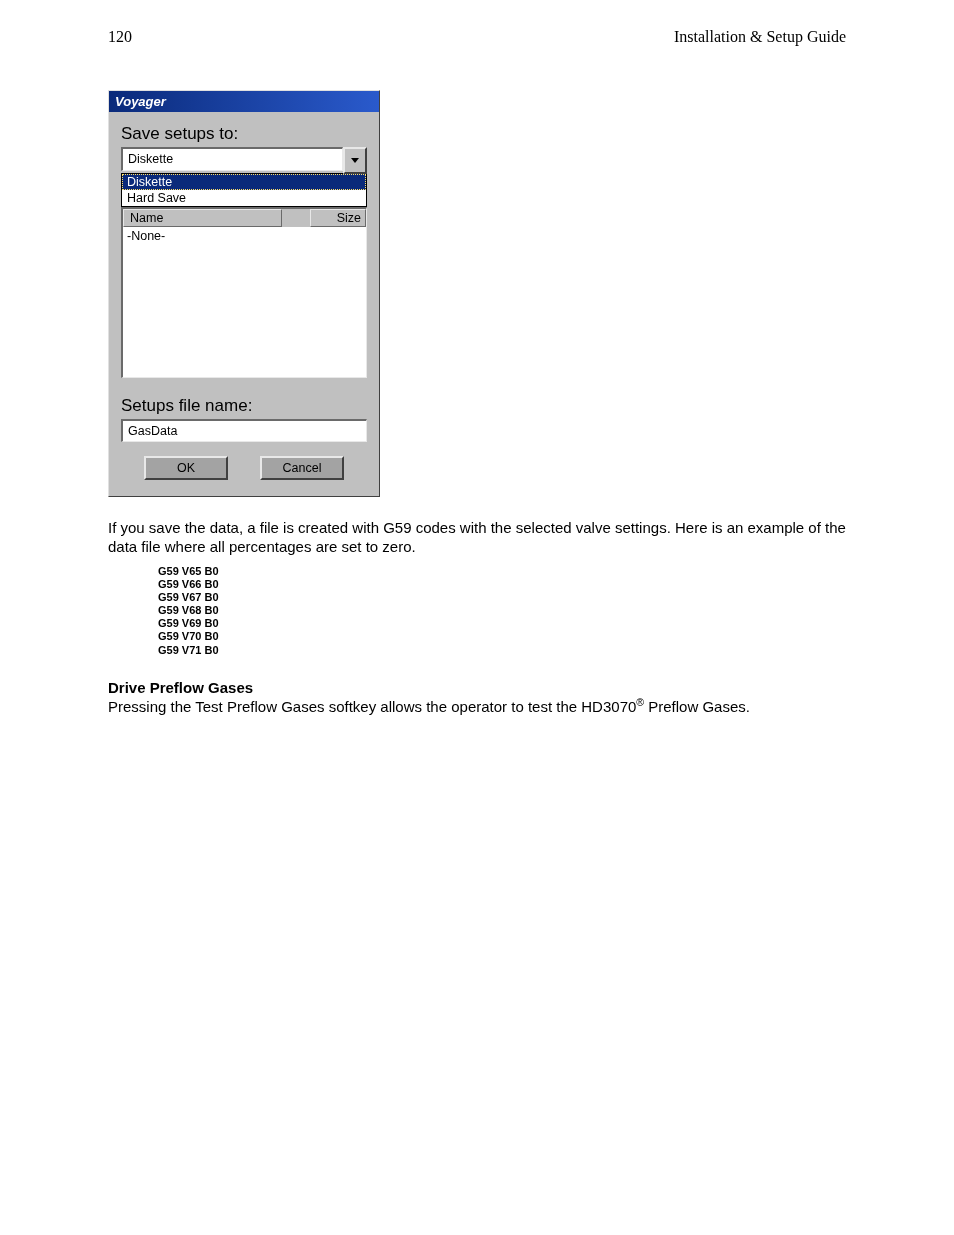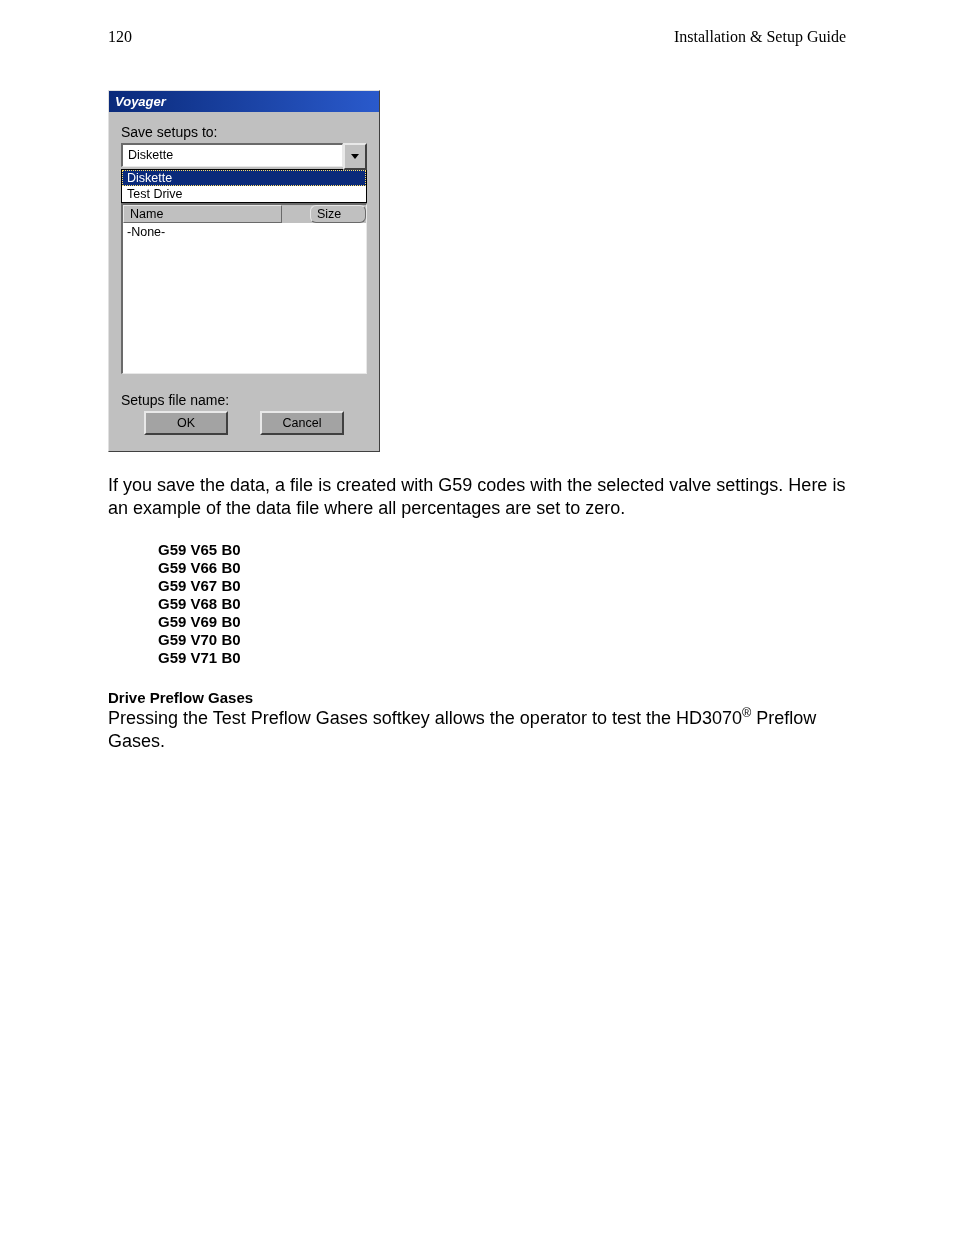--- a/index.html
+++ b/index.html
@@ -38,21 +38,21 @@
     font-size: 13px;
     padding: 3px 6px;
     font-style: italic;
   }
   .dialog-body {
     padding: 12px 12px 10px 12px;
     background: #c0c0c0;
   }
   .field-label {
     font-family: Tahoma, Arial, sans-serif;
-    font-size: 14px;
+    font-size: 17px;
     color: #000;
     margin-bottom: 3px;
   }
   .combo-wrap {
     display: flex;
   }
   .combo-text {
     flex: 1;
     background: #fff;
     border-top: 2px solid #6a6a6a;
@@ -112,21 +112,21 @@
   }
   .hdr-cell {
     border-top: 1px solid #e8e8e8;
     border-left: 1px solid #e8e8e8;
     border-right: 1px solid #6a6a6a;
     border-bottom: 1px solid #6a6a6a;
     padding: 1px 6px;
     font-size: 12.5px;
   }
   .hdr-name { flex: 1; }
-  .hdr-size { width: 44px; padding-right: 4px; border-radius: 6px; }
+  .hdr-size { width: 44px; text-align: right; padding-right: 4px; }
   .list-body {
     height: 146px;
     padding: 2px 4px;
   }
   .filename-input {
     width: 100%;
     box-sizing: border-box;
     background: #fff;
     border-top: 2px solid #6a6a6a;
     border-left: 2px solid #6a6a6a;
@@ -152,30 +152,30 @@
     border-left: 2px solid #e8e8e8;
     border-right: 2px solid #404040;
     border-bottom: 2px solid #404040;
     font-family: Tahoma, Arial, sans-serif;
     font-size: 12.5px;
     text-align: center;
     cursor: pointer;
   }
   .body-text {
     font-family: Arial, Helvetica, sans-serif;
-    font-size: 18px;
+    font-size: 15px;
     line-height: 1.25;
     margin-top: 22px;
   }
   .gcode-block {
     font-family: Arial, Helvetica, sans-serif;
     font-weight: bold;
-    font-size: 15px;
+    font-size: 11px;
     line-height: 1.2;
-    margin: 22px 0 22px 50px;
+    margin: 8px 0 22px 50px;
     white-space: pre;
   }
   .section-title {
     font-weight: bold;
     margin-top: 18px;
   }
   sup { font-size: 0.7em; }
 </style>
 </head>
 <body>
@@ -196,36 +196,37 @@
         <div class="combo-text">Diskette</div>
         <div class="combo-btn">
           <svg width="8" height="5" viewBox="0 0 8 5">
               <path d="M0 0 L8 0 L4 5 Z" fill="#000"></path>
             </svg>
         </div>
       </div>
 
       <div class="dropdown-open">
         <div class="dropdown-option selected">Diskette</div>
-        <div class="dropdown-option">Test Drive</div>
+        <div class="dropdown-option">Hard Save</div>
       </div>
 
       <div class="list-frame">
         <div class="list-header">
           <div class="hdr-cell hdr-name">Name</div>
           <div class="hdr-cell hdr-size">Size</div>
         </div>
         <div class="list-body">
           <span>-None-</span>
         </div>
       </div>
 
       <div style="height:18px"></div>
 
       <div class="field-label">Setups file name:</div>
+      <input class="filename-input" value="GasData" style="">
 
       <div class="btn-row">
         <div class="win-btn">OK</div>
         <div class="win-btn">Cancel</div>
       </div>
     </div>
   </div>
 
   <div class="body-text">If you save the data,  a file is created with G59 codes with the selected valve settings.  Here is an example of the data file where all percentages are set to zero.</div>
 

